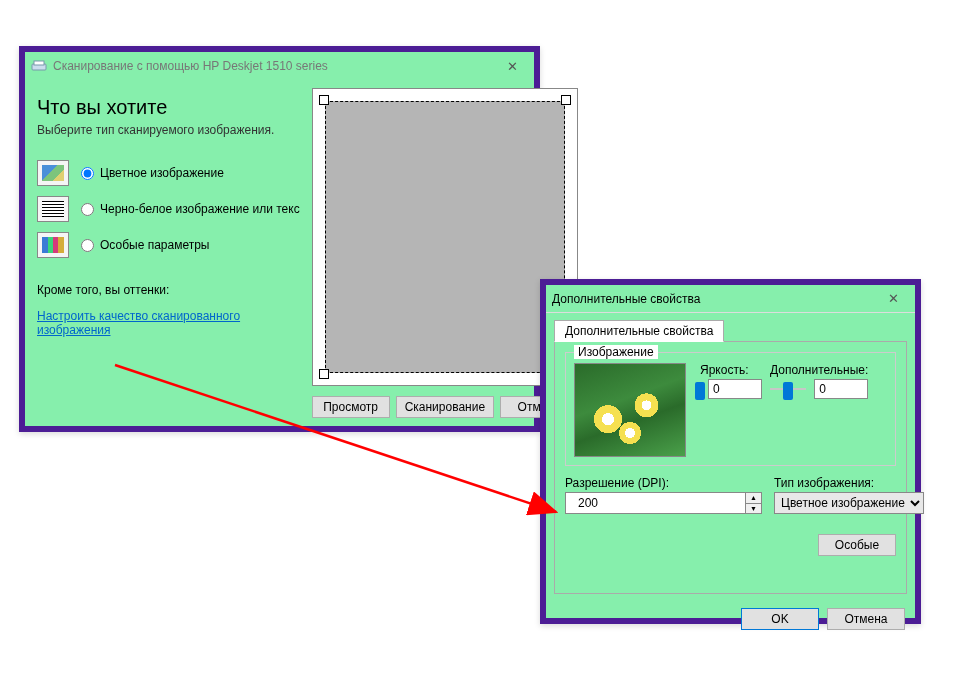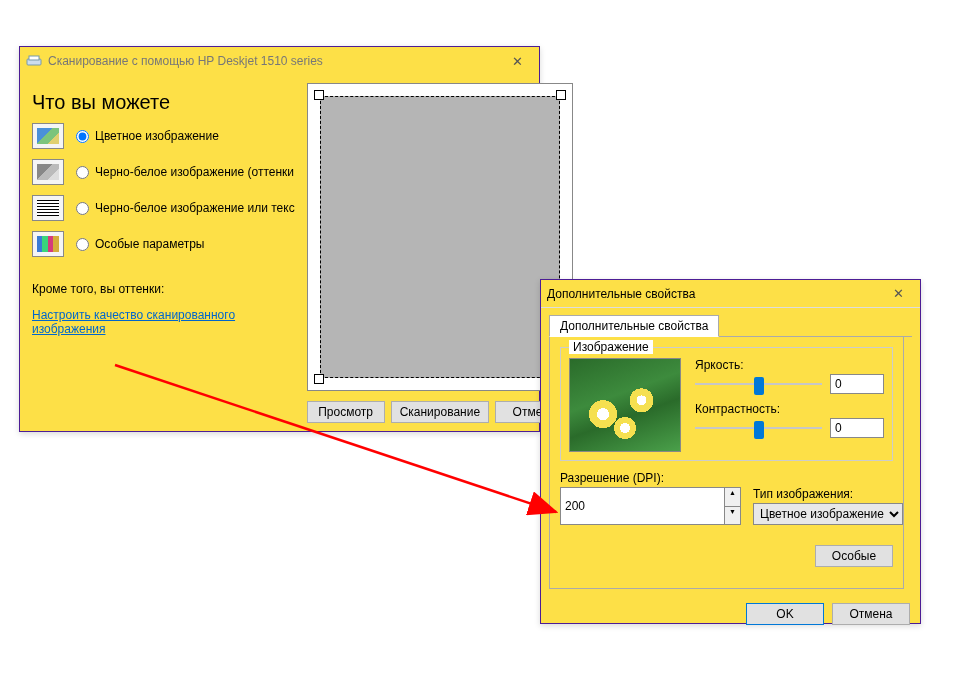--- a/index.html
+++ b/index.html
@@ -9,22 +9,22 @@
     font-family: "Segoe UI", Tahoma, sans-serif;
     font-size: 12px;
     background: #fff;
     width: 956px;
     height: 679px;
     position: relative;
     color: #000;
   }
   .window {
     position: absolute;
-    background: #fde047;
-    border: 1px solid #4c1d95;
+    background: #86efac;
+    border: 6px solid #4c1d95;
     box-shadow: 0 2px 6px rgba(0,0,0,.15);
   }
   
   #scan-win { left: 19px; top: 46px; width: 521px; height: 386px; }
   .titlebar {
     height: 28px;
     display: flex;
     align-items: center;
     padding: 0 6px;
     font-size: 12px;
@@ -153,21 +153,21 @@
     border: 1px solid #aaa;
     border-bottom: 1px solid #fff;
     background: #fff;
     padding: 3px 10px;
     font-size: 12px;
     position: relative;
     top: 1px;
     cursor: pointer;
   }
   .tab-body {
-    margin: 0 16px 8px 8px;
+    margin: 0 8px 8px 8px;
     border: 1px solid #aaa;
     border-top: none;
     padding: 10px;
     height: 252px;
     position: relative;
   }
   .group {
     border: 1px solid #ccc;
     padding: 10px 8px 8px 8px;
     position: relative;
@@ -183,21 +183,21 @@
   .img-row { display: flex; gap: 14px; }
   .sample-img {
     width: 112px; height: 94px;
     border: 1px solid #888;
     background:
       radial-gradient(circle at 30% 60%, #fff 0 6px, #f5e050 6px 14px, transparent 14px),
       radial-gradient(circle at 65% 45%, #fff 0 5px, #f5e050 5px 12px, transparent 12px),
       radial-gradient(circle at 50% 75%, #fff 0 5px, #f5e050 5px 11px, transparent 11px),
       linear-gradient(160deg, #2a6b2a 0%, #3d8b3d 40%, #2a6b2a 60%, #4aa04a 100%);
   }
-  .sliders { flex: 1; display: flex; flex-direction: column; gap: 8px; }
+  .sliders { flex: 1; display: flex; flex-direction: row; gap: 8px; }
   .slider-block label { font-size: 12px; }
   .slider-line { display: flex; align-items: center; gap: 8px; margin-top: 2px; }
   .track {
     flex: 1; height: 14px; position: relative;
   }
   .track::before {
     content: "";
     position: absolute;
     left: 0; right: 0; top: 6px;
     height: 2px;
@@ -216,21 +216,21 @@
     border: 1px solid #888;
     font-size: 12px;
     padding: 0 4px;
     background: #fff;
   }
   .res-row { display: flex; gap: 12px; margin-top: 4px; align-items: flex-end; }
   .res-col { flex: 0 0 120px; display: flex; flex-direction: column; gap: 2px; }
   .type-col { flex: 1; display: flex; flex-direction: column; gap: 2px; }
   .spinner-wrap { display: flex; }
   .spinner-wrap input {
-    flex: 1; height: 38px; border: 1px solid #888; font-size: 12px; padding: 0 4px;
+    flex: 1; height: 22px; border: 1px solid #888; font-size: 12px; padding: 0 12px;
   }
   .spinner-btns {
     width: 16px;
     display: flex; flex-direction: column;
     border: 1px solid #888;
     border-left: none;
   }
   .spinner-btns div {
     flex: 1; font-size: 7px; text-align: center; line-height: 9px;
     background: #f0f0f0; cursor: pointer;
@@ -265,31 +265,27 @@
           <rect x="3" y="1" width="10" height="4" fill="#fff" stroke="#79a"></rect>
         </svg>
     </span>
     <span>Сканирование с помощью HP Deskjet 1510 series</span>
     <span class="spacer"></span>
     <span class="close-x">✕</span>
   </div>
 
   <div class="scan-body">
     <div class="left-pane">
-      <div class="big-heading">Что вы можете</div>
+      <div class="big-heading">Что вы хотите</div>
+      <div class="sub-desc">Выберите тип сканируемого изображения.</div>
 
       <div class="opt-row">
         <span class="opt-thumb color"></span>
         <input type="radio" name="scantype" checked="" style="">
         <label>Цветное изображение</label>
-      </div>
-      <div class="opt-row">
-        <span class="opt-thumb gray"></span>
-        <input type="radio" name="scantype" style="">
-        <label>Черно-белое изображение (оттенки</label>
       </div>
       <div class="opt-row">
         <span class="opt-thumb bw"></span>
         <input type="radio" name="scantype" style="">
         <label>Черно-белое изображение или текс</label>
       </div>
       <div class="opt-row">
         <span class="opt-thumb custom"></span>
         <input type="radio" name="scantype" style="">
         <label>Особые параметры</label>
@@ -336,21 +332,21 @@
           <div class="slider-block">
             <label>Яркость:</label>
             <div class="slider-line">
               <div class="track">
                   <div class="thumb"></div>
                 </div>
               <input class="num-box" value="0" style="">
             </div>
           </div>
           <div class="slider-block">
-            <label>Контрастность:</label>
+            <label>Дополнительные:</label>
             <div class="slider-line">
               <div class="track">
                   <div class="thumb"></div>
                 </div>
               <input class="num-box" value="0" style="">
             </div>
           </div>
         </div>
       </div>
     </div>

